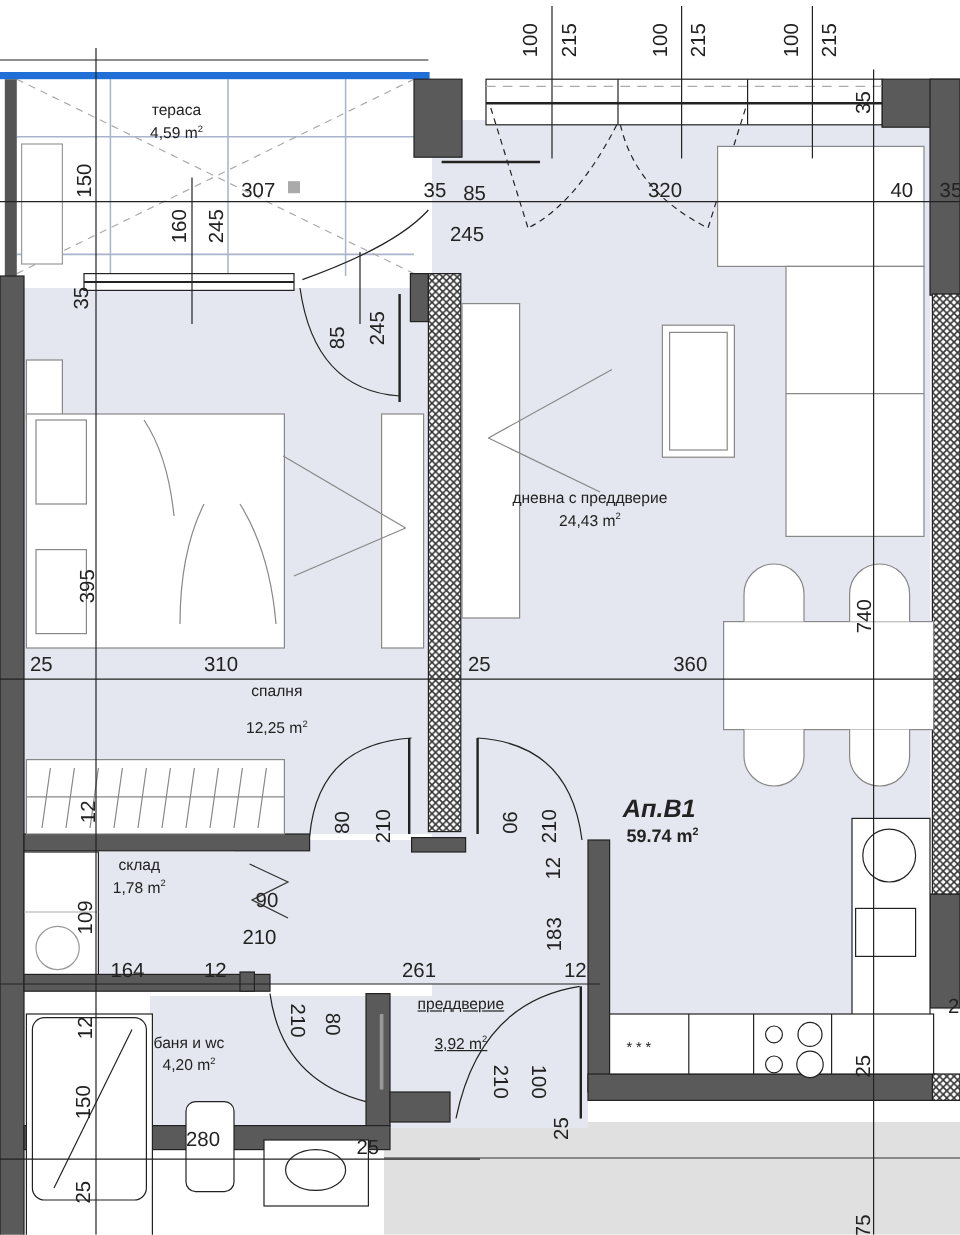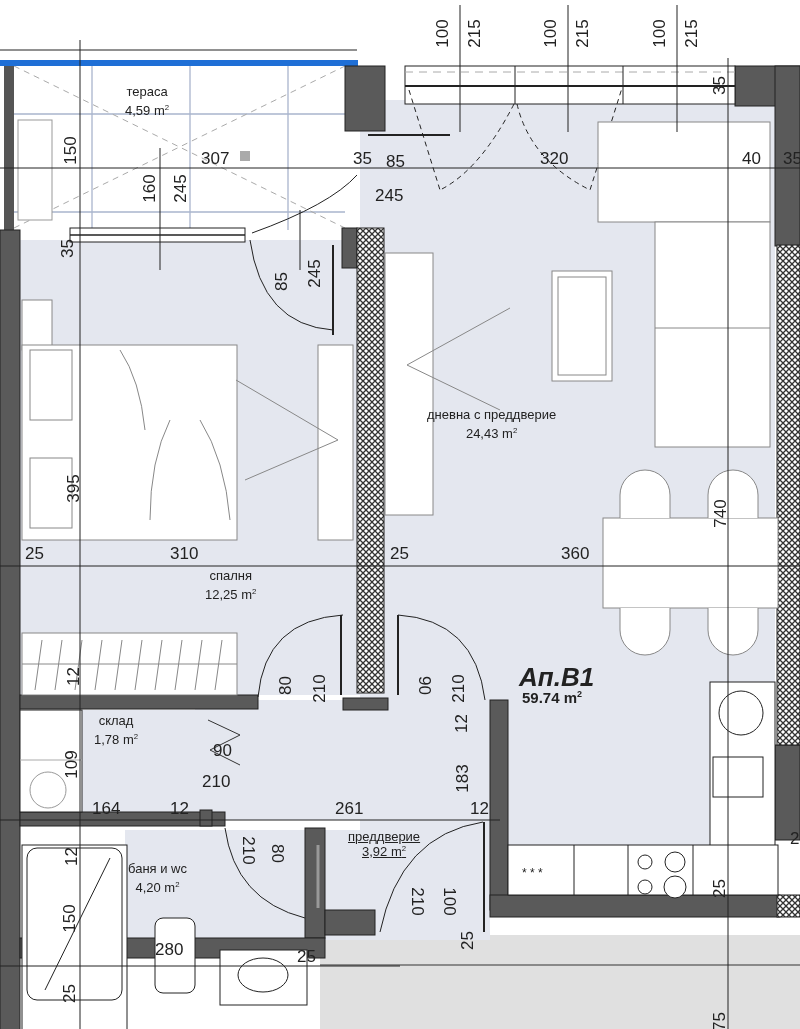--- a/index.html
+++ b/index.html
@@ -3,21 +3,21 @@
 <meta charset="utf-8">
 <style>
   html,body{margin:0;padding:0;background:#fff;}
   body{width:800px;height:1029px;position:relative;overflow:hidden;font-family:"Liberation Sans",sans-serif;}
   #plan{position:absolute;left:0;top:0;width:800px;height:1029px;}
   .lbl{position:absolute;font-family:"Liberation Sans",sans-serif;color:#222;white-space:nowrap;line-height:1;}
   .room{font-size:13px;text-align:center;}
   .dim{font-size:17px;}
   .vert{transform:rotate(-90deg);transform-origin:center center;}
   .vert90{transform:rotate(90deg);transform-origin:center center;}
-  .apt-name{font-size:26px;font-weight:bold;font-style:italic;}
+  .apt-name{font-size:21px;font-weight:bold;font-style:italic;}
   .apt-area{font-size:15px;font-weight:bold;}
   sup{font-size:0.6em;vertical-align:super;line-height:0;}
 </style>
 </head>
 <body>
 
 <svg id="plan" viewBox="0 0 800 1029" xmlns="http://www.w3.org/2000/svg">
   <defs>
     <pattern id="hatch" width="6" height="6" patternUnits="userSpaceOnUse">
       <rect width="6" height="6" fill="#fff"></rect>
@@ -199,33 +199,33 @@
 <div class="lbl room" style="left:125px;top:85px;">
   <div>тераса</div>
   <div style="margin-top:6px;text-align:right;"><span>4,59 m</span><sup>2</sup></div>
 </div>
 <div class="lbl room" style="left:427px;top:408px;">
   <div>дневна с преддверие</div>
   <div style="margin-top:6px;"><span>24,43 m</span><sup>2</sup></div>
 </div>
 <div class="lbl room" style="left:205px;top:569px;">
   <div>спалня</div>
-  <div style="margin-top:6px;"><span>12,25 m</span><sup>2</sup></div>
+  <div style="margin-top:18px;"><span>12,25 m</span><sup>2</sup></div>
 </div>
 <div class="lbl room" style="left:94px;top:714px;">
   <div>склад</div>
   <div style="margin-top:6px;text-align:right;"><span>1,78 m</span><sup>2</sup></div>
 </div>
 <div class="lbl room" style="left:128px;top:862px;">
   <div>баня и wc</div>
   <div style="margin-top:6px;"><span>4,20 m</span><sup>2</sup></div>
 </div>
 <div class="lbl room" style="left:348px;top:830px;text-decoration:underline;">
   <div>преддверие</div>
-  <div style="margin-top:2px;"><span>3,92 m</span><sup>2</sup></div>
+  <div style="margin-top:20px;"><span>3,92 m</span><sup>2</sup></div>
 </div>
 
 <div class="lbl dim vert" style="left:428px;top:25px;">100</div>
 <div class="lbl dim vert" style="left:460px;top:25px;">215</div>
 <div class="lbl dim vert" style="left:536px;top:25px;">100</div>
 <div class="lbl dim vert" style="left:568px;top:25px;">215</div>
 <div class="lbl dim vert" style="left:645px;top:25px;">100</div>
 <div class="lbl dim vert" style="left:677px;top:25px;">215</div>
 <div class="lbl dim vert" style="left:710px;top:77px;">35</div>
 

